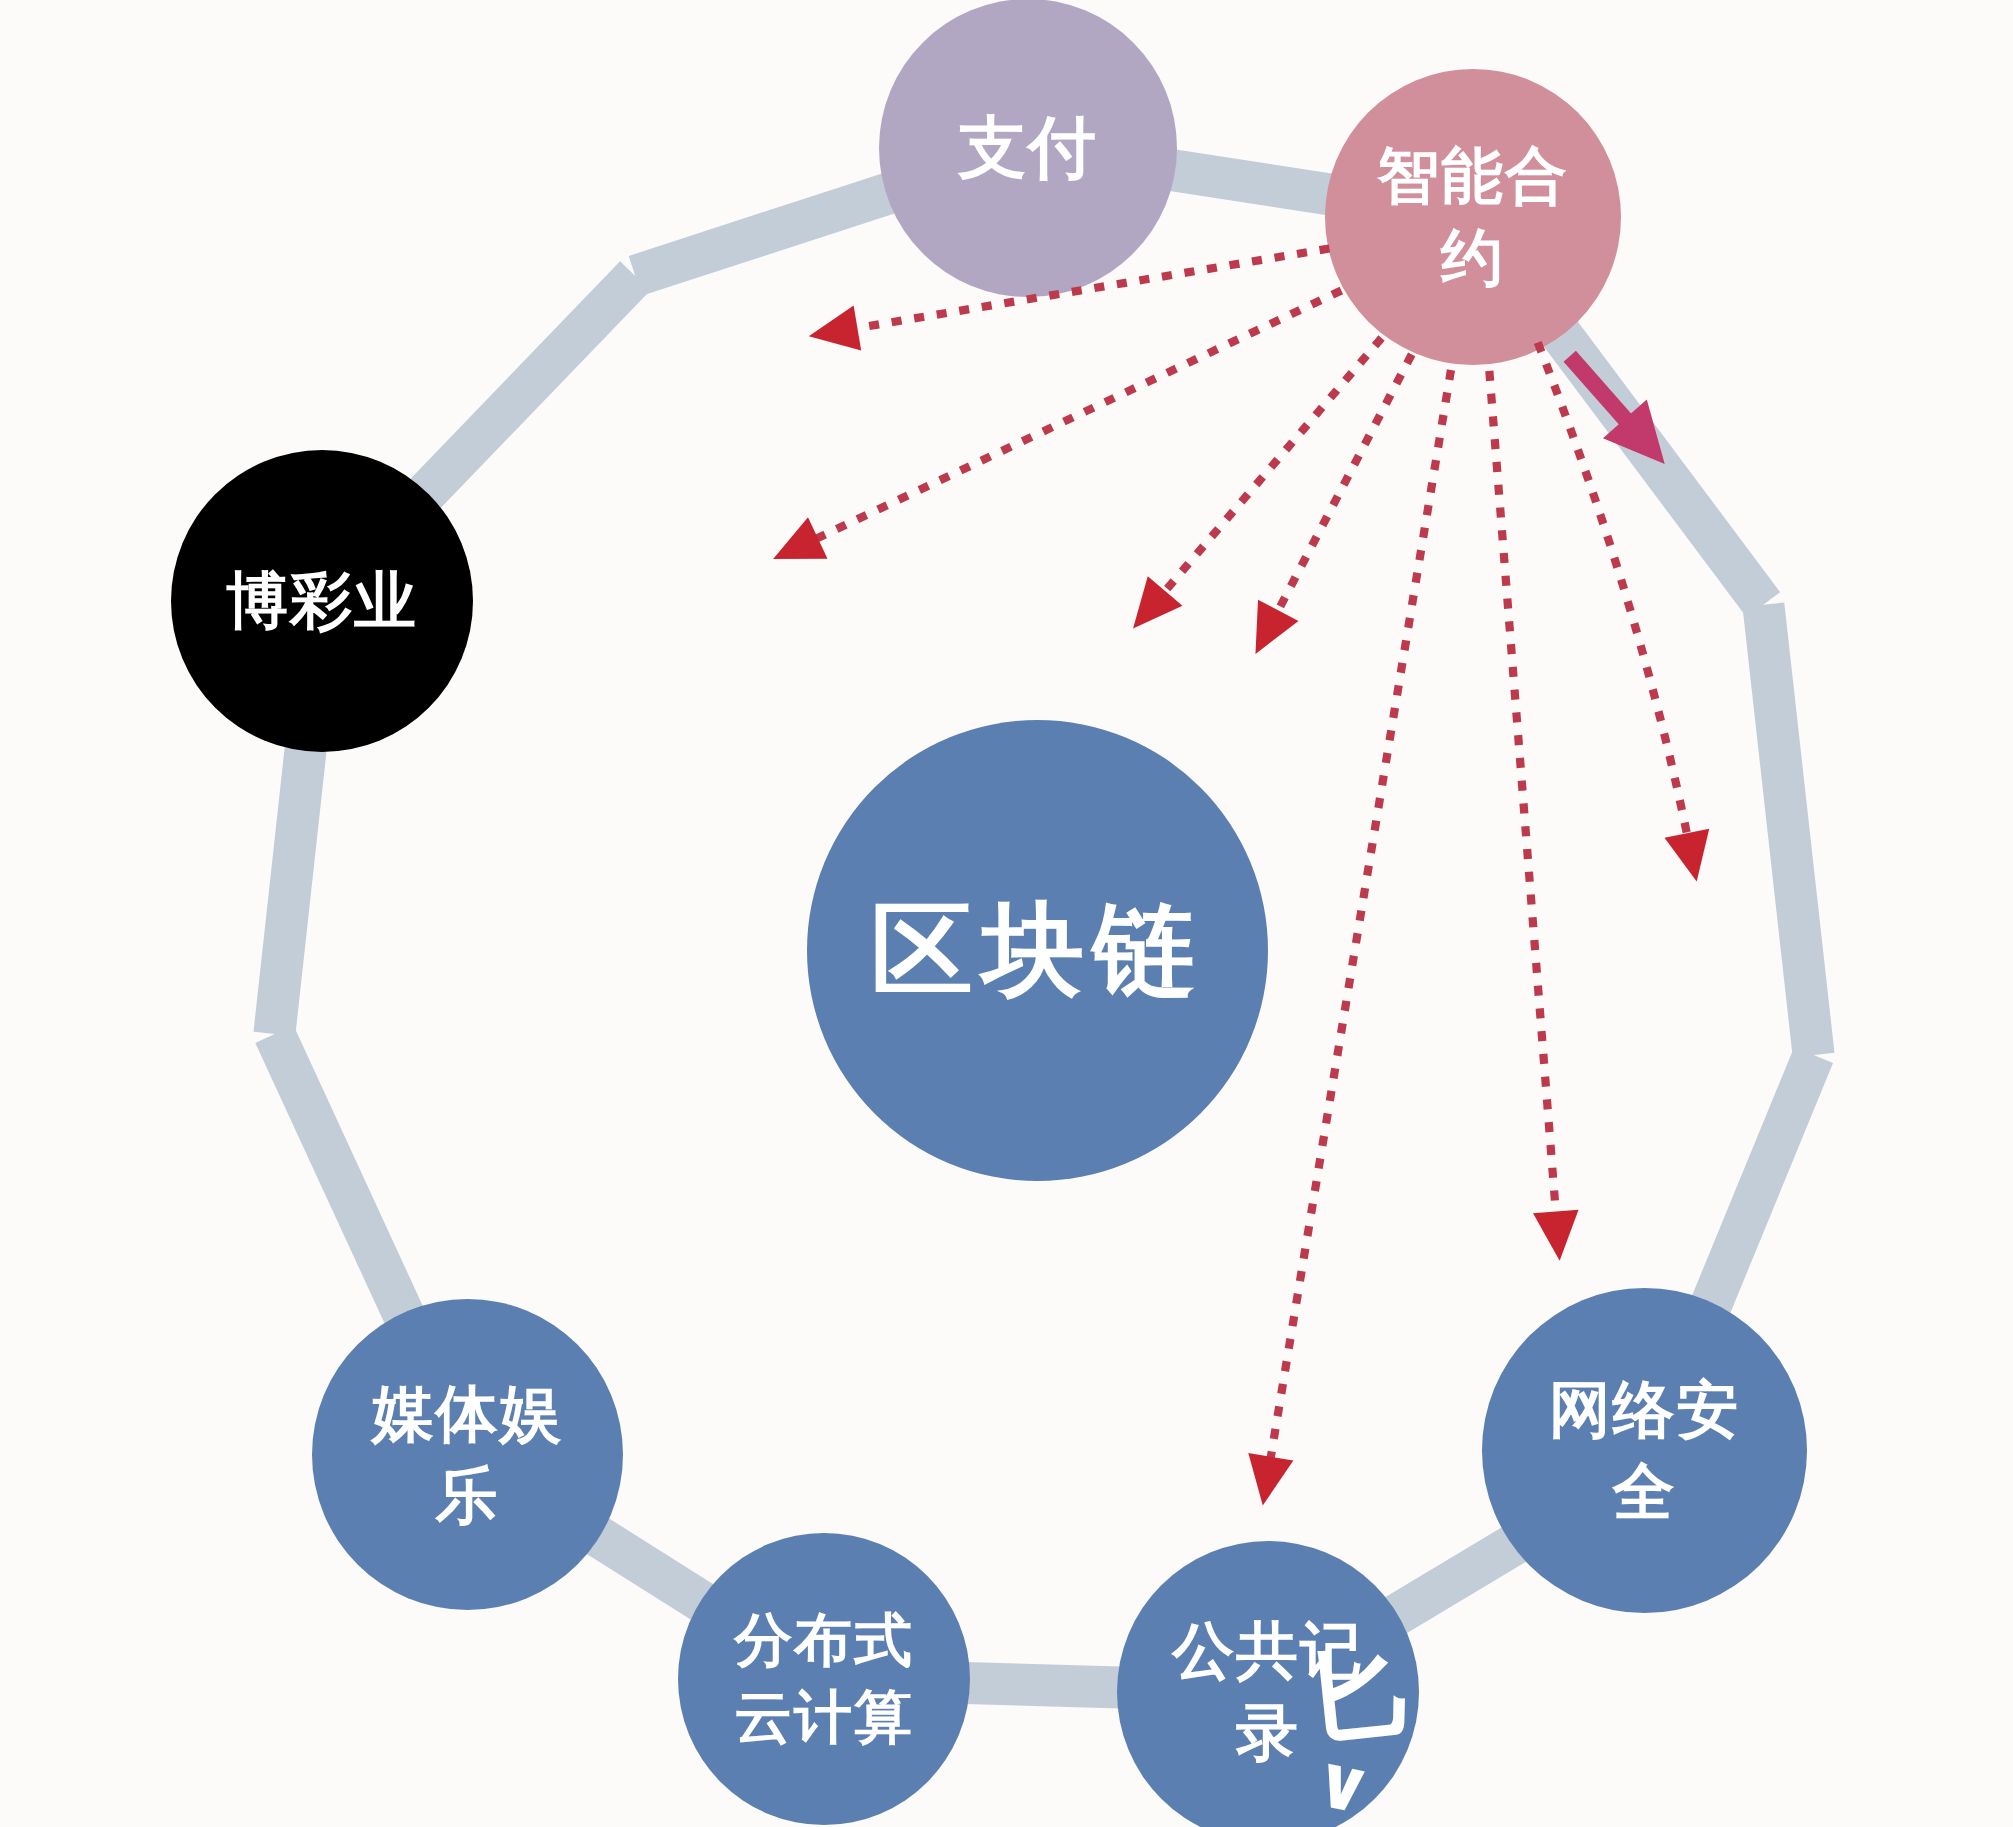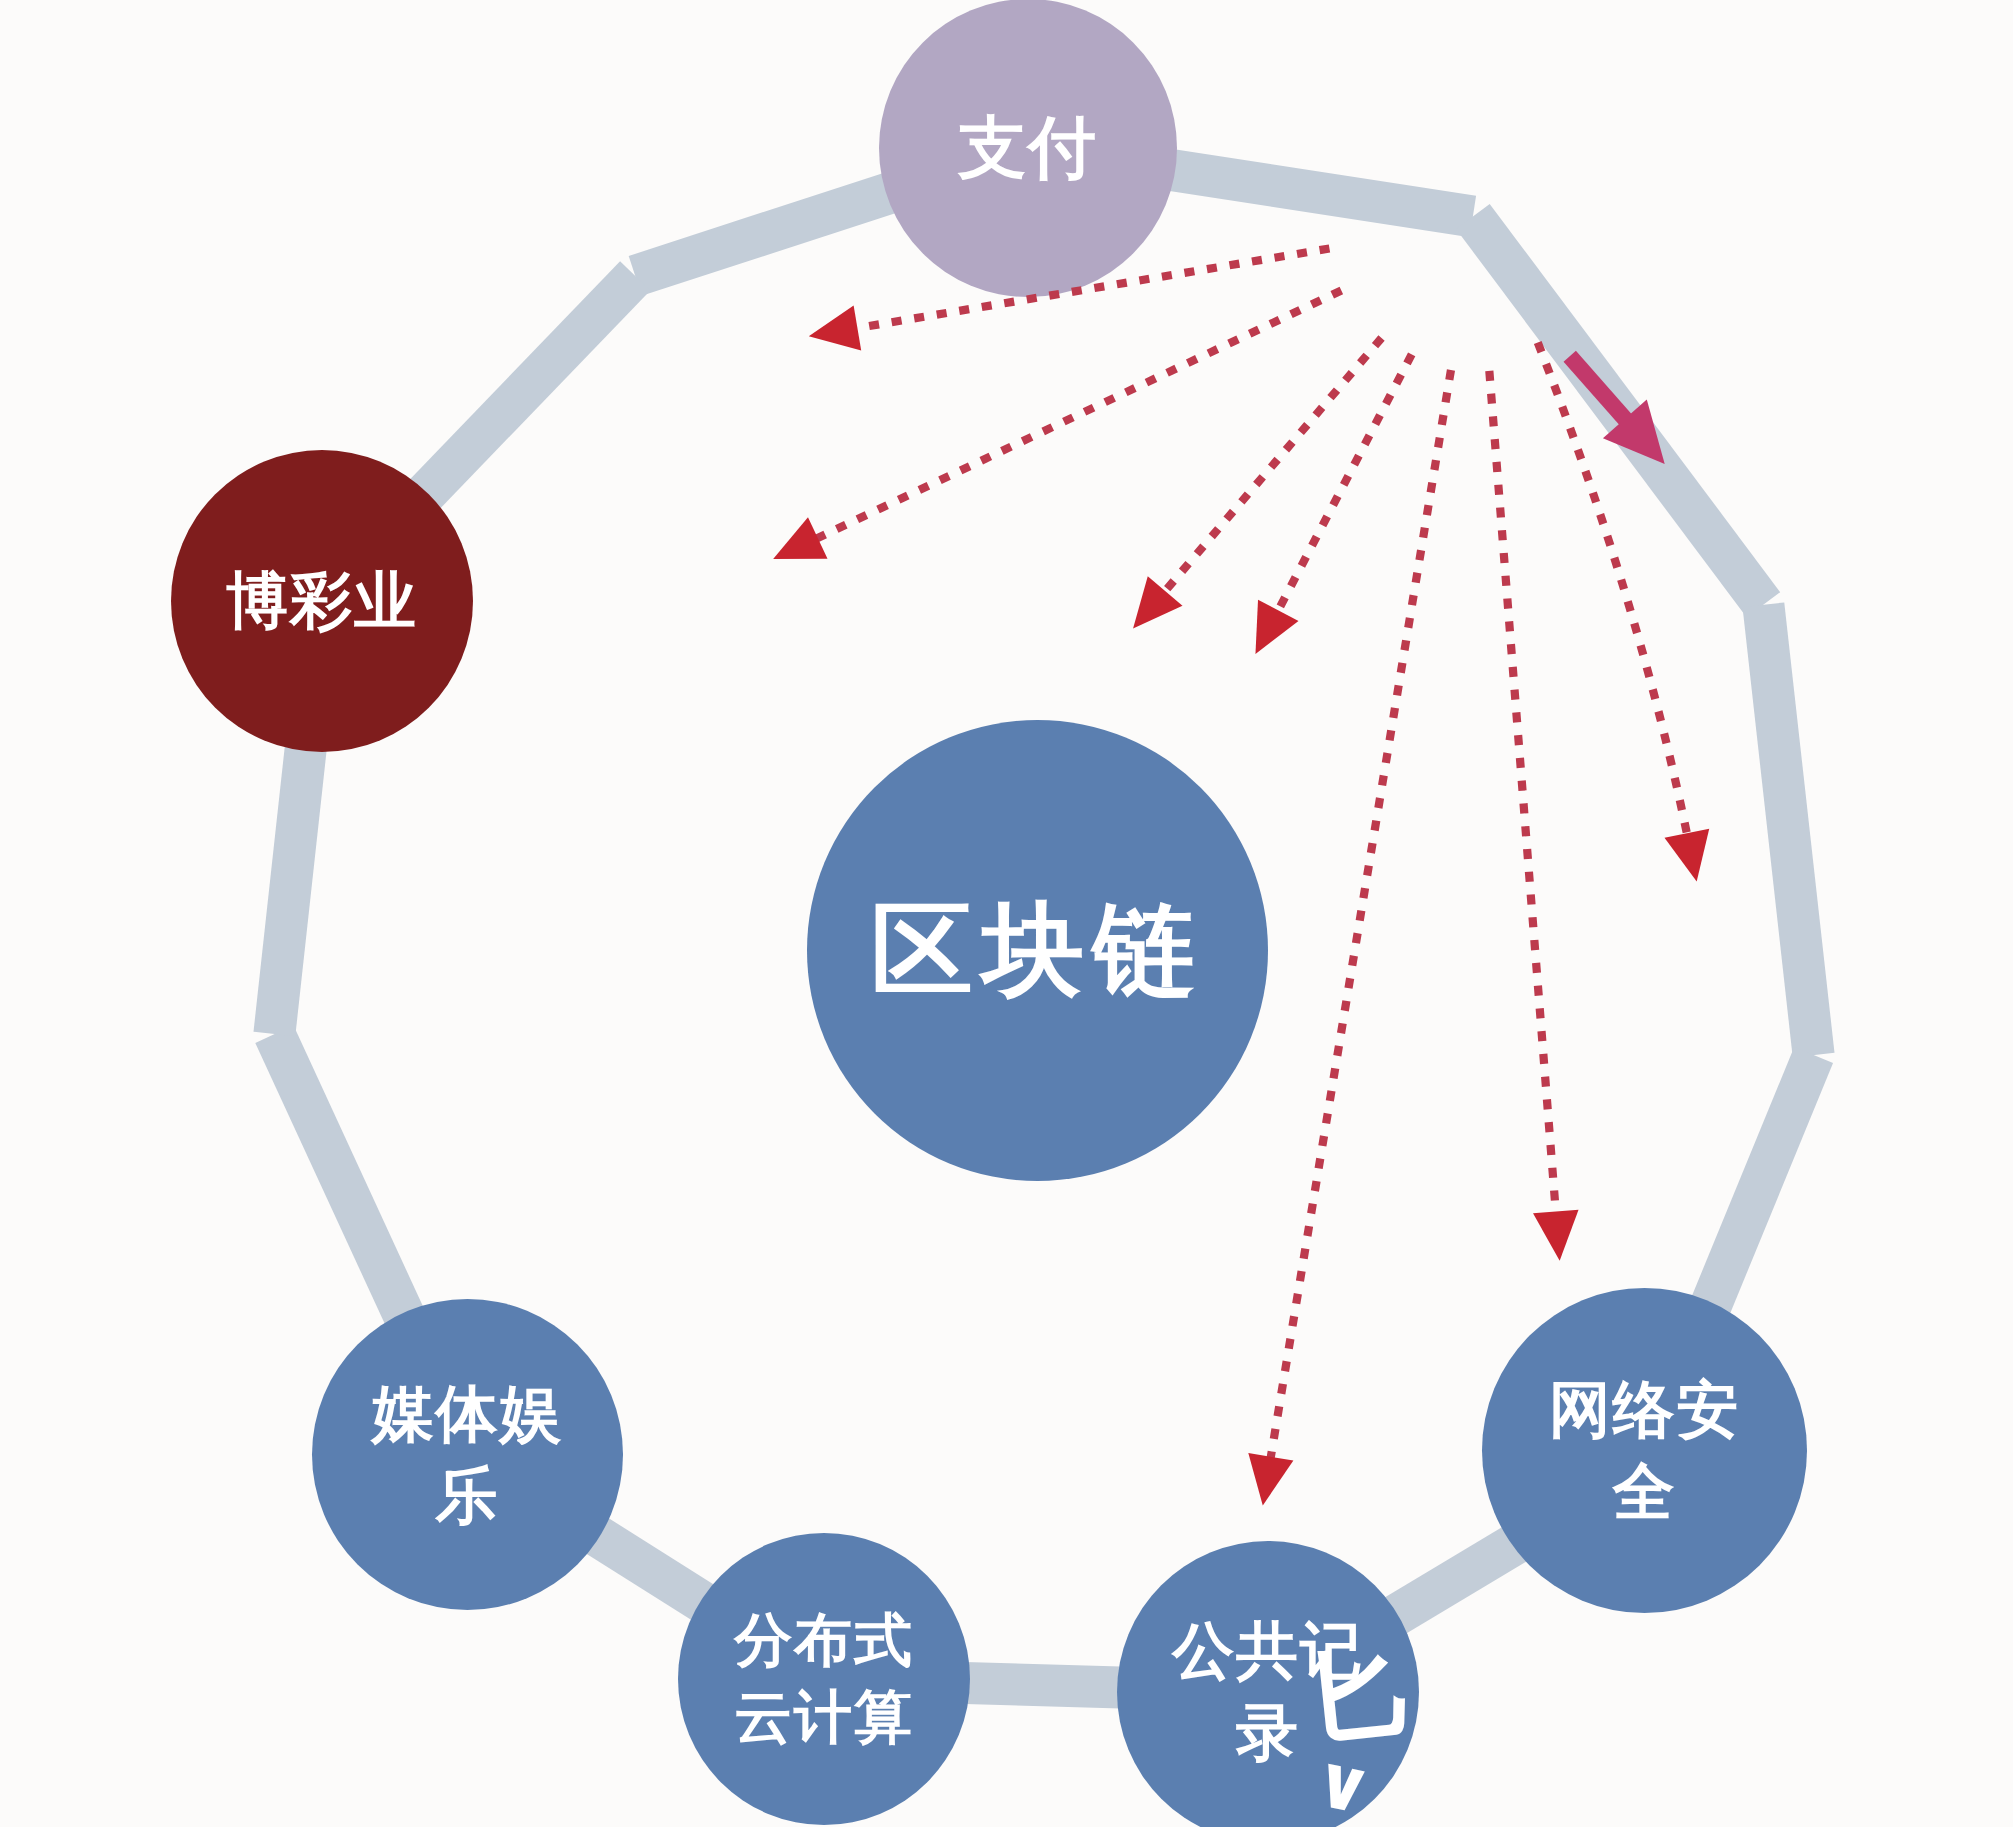--- a/index.html
+++ b/index.html
@@ -31,37 +31,41 @@
       <line x1="300" y1="1132" x2="352" y2="658" stroke="#c3cdd8" stroke-width="46"></line>
       <line x1="352" y1="658" x2="695" y2="302" stroke="#c3cdd8" stroke-width="46"></line>
     </svg>
   <div id="nodes-layer" class="layer">
       <div class="node" style="left: 807px; top: 720px; width: 461px; height: 461px; background: rgb(91, 127, 176); font-size: 102px; letter-spacing: 9.1px;">
         <div class="node-line">区块链</div>
       </div>
       <div class="node" style="left: 879px; top: -0.9px; width: 298px; height: 298px; background: rgb(178, 167, 195); font-size: 68px; letter-spacing: 1.8px;">
         <div class="node-line">支付</div>
       </div>
+      <div class="node" style="left: 1325px; top: 69px; width: 296px; height: 296px; background: rgb(209, 142, 155); font-size: 62px; letter-spacing: 1.8px;">
+        <div class="node-line">智能合</div>
+        <div class="node-line">约</div>
+      </div>
       <div class="node" style="left: 1482px; top: 1288px; width: 325px; height: 325px; background: rgb(91, 127, 176); font-size: 62px; letter-spacing: 1.8px;">
         <div class="node-line">网络安</div>
         <div class="node-line">全</div>
       </div>
       <div class="node" style="left: 1117px; top: 1541px; width: 302px; height: 302px; background: rgb(91, 127, 176); font-size: 62px; letter-spacing: 1.8px;">
         <div class="node-line">公共记</div>
         <div class="node-line">录</div>
       </div>
       <div class="node" style="left: 678px; top: 1533px; width: 292px; height: 292px; background: rgb(91, 127, 176); font-size: 58px; letter-spacing: 1.8px;">
         <div class="node-line">分布式</div>
         <div class="node-line">云计算</div>
       </div>
       <div class="node" style="left: 312px; top: 1299px; width: 311px; height: 311px; background: rgb(91, 127, 176); font-size: 62px; letter-spacing: 1.8px;">
         <div class="node-line">媒体娱</div>
         <div class="node-line">乐</div>
       </div>
-      <div class="node" style="left: 171px; top: 450px; width: 302px; height: 302px; background: #7f1d1d; font-size: 62px; letter-spacing: 1.8px;">
+      <div class="node" style="left: 171px; top: 450px; width: 302px; height: 302px; background: #000000; font-size: 62px; letter-spacing: 1.8px;">
         <div class="node-line">博彩业</div>
       </div>
     </div>
   <svg id="arrows-layer" class="layer" viewBox="0 0 2204 2000">
       <path d="M 1455 272 L 927.6000359662403 360.8252571004227" fill="none" stroke="#bd3a4d" stroke-width="9" stroke-dasharray="11 14"></path>
       <polygon points="885,368 934.0979946686931,334.3787727839541 942.4020952469076,383.6843699671026" fill="#c8242f"></polygon>
       <path d="M 1468 318 L 885.0568041162251 593.5390668646781" fill="none" stroke="#bd3a4d" stroke-width="9" stroke-dasharray="11 14"></path>
       <polygon points="846,612 884.1375947660441,566.3215163839582 905.5044155245185,611.5261507777373" fill="#c8242f"></polygon>
       <path d="M 1512 370 L 1268.0801651020183 655.170983446905" fill="none" stroke="#bd3a4d" stroke-width="9" stroke-dasharray="11 14"></path>
       <polygon points="1240,688 1256.1019329092967,630.7136337634817 1294.0984798457491,663.2138248537807" fill="#c8242f"></polygon>

